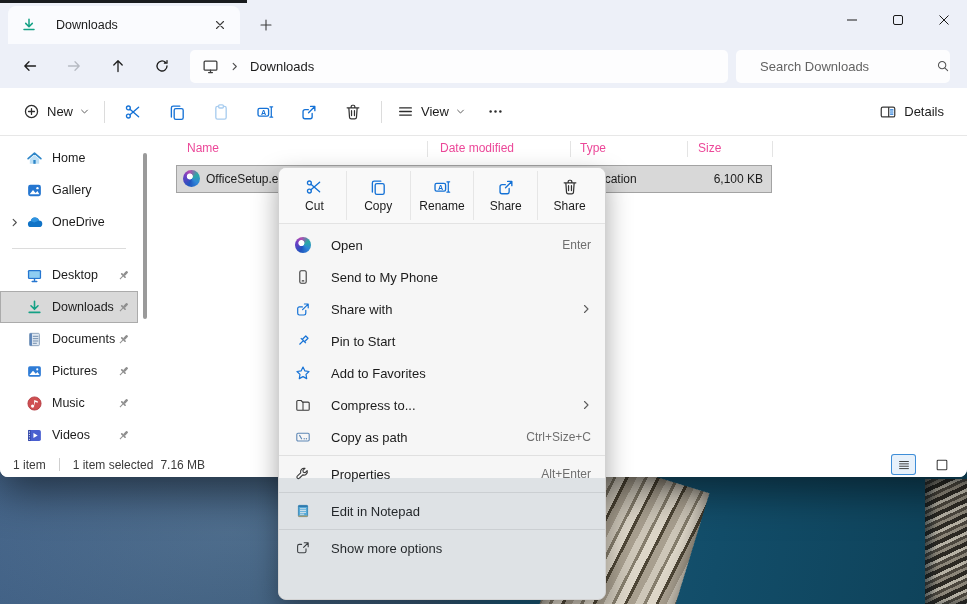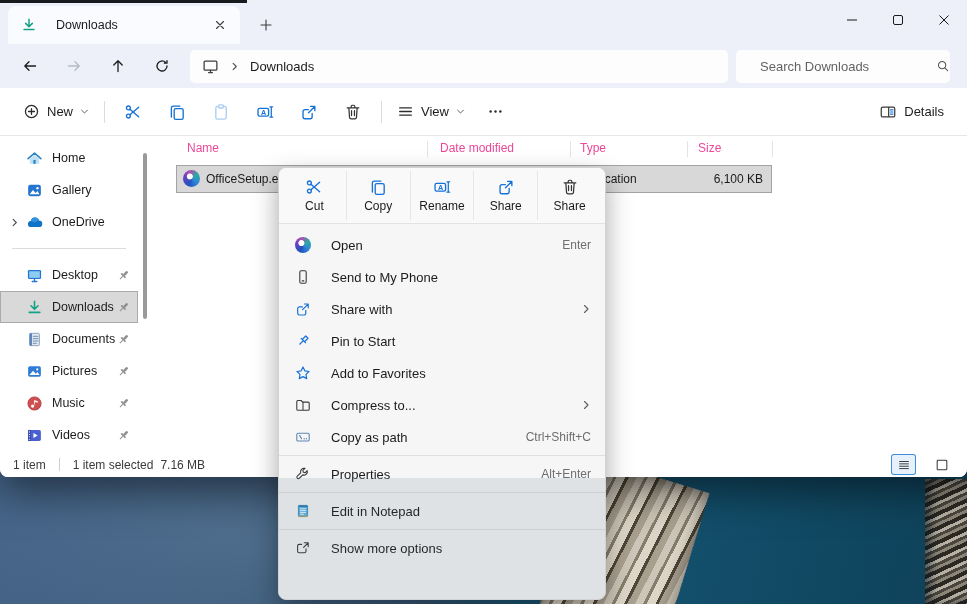--- a/index.html
+++ b/index.html
@@ -611,21 +611,21 @@
       <div class="mi">
         <span class="mi-ico">
           <svg width="16" height="16" viewBox="0 0 16 16">
               <rect x="1.8" y="4.2" width="12.4" height="7.8" rx="1.2" fill="none" stroke="#5e87b5" stroke-width="1.1"></rect>
               <path d="M4.6 6.4l2 3.4" stroke="#5e87b5" stroke-width="1.1" stroke-linecap="round"></path>
               <circle cx="9.2" cy="9.8" r="0.7" fill="#5e87b5"></circle>
               <circle cx="11.4" cy="9.8" r="0.7" fill="#5e87b5"></circle>
             </svg>
         </span>
         <span class="mi-label">Copy as path</span>
-        <span class="mi-shortcut">Ctrl+Shift+C</span>
+        <span class="mi-shortcut">Ctrl+Size+C</span>
       </div>
       <div class="mi-sep"></div>
       <div class="mi">
         <span class="mi-ico">
           <svg width="16" height="16" viewBox="0 0 16 16">
               <path d="M10 2.4a3.5 3.5 0 0 0-4.3 4.4l-3.2 3.1a1.5 1.5 0 1 0 2.1 2.1l3.2-3.1a3.5 3.5 0 0 0 4.4-4.3L10.2 6.6 8.3 6.2 7.9 4.3z" fill="none" stroke="#3a3a3a" stroke-width="1.1" stroke-linejoin="round"></path>
             </svg>
         </span>
         <span class="mi-label">Properties</span>
         <span class="mi-shortcut">Alt+Enter</span>

